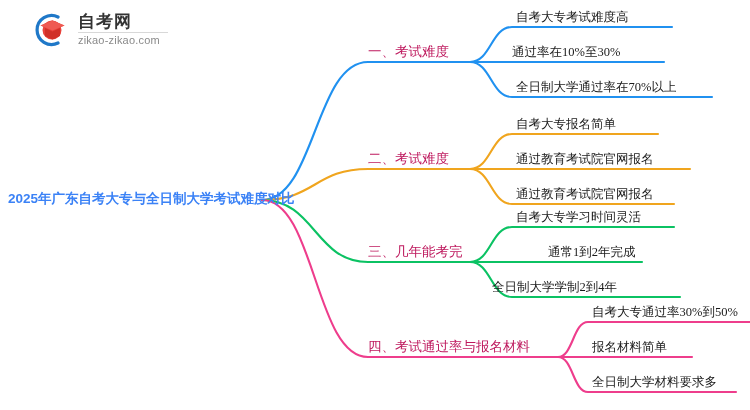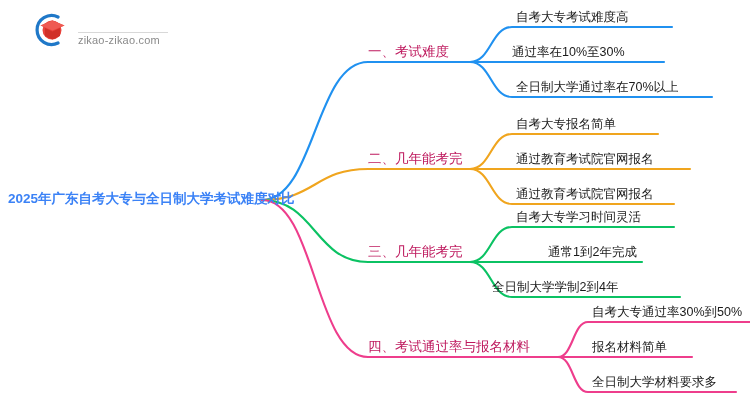--- a/index.html
+++ b/index.html
@@ -90,34 +90,36 @@
   }
   .branch-label {
     font-size: 13.5px;
     color: #be185d;
     font-weight: normal;
   }
   .leaf-label {
     font-size: 12.5px;
     color: #1a1a1a;
     font-weight: normal;
+    font-family: Liberation Serif, serif;
   }
 </style>
 </head>
 <body>
 
 <div id="logo">
   <svg id="logo-mark" viewBox="0 0 44 36">
     <path d="M30 5 A14.5 14.5 0 1 0 30 31" fill="none" stroke="#1f78c8" stroke-width="3.2" stroke-linecap="round"></path>
     <circle cx="24" cy="18" r="9.5" fill="#e8413a"></circle>
     <path d="M12.5 13.5 L24.5 8.5 L36.5 13.5 L24.5 18.5 Z" fill="#e8413a"></path>
     <path d="M17 16 L17 24 L24.5 27.5 L32 24 L32 16 L24.5 19.5 Z" fill="#d13028"></path>
     <path d="M12.5 13.5 L24.5 8.5 L36.5 13.5 L24.5 18.5 Z" fill="#ef5a52"></path>
   </svg>
   <div id="logo-text">
+    <div class="logo-cn">自考网</div>
     <div class="logo-rule"></div>
     <div class="logo-url">zikao-zikao.com</div>
   </div>
 </div>
 
 <svg id="wires" viewBox="0 0 750 410">
     <path d="M262 200 C315 200 315 62 368 62" fill="none" stroke="#2091f0" stroke-width="2.1" stroke-linecap="round"></path>
     <path d="M368 62 L448 62" fill="none" stroke="#2091f0" stroke-width="2.1" stroke-linecap="round"></path>
     <path d="M448 62 L470 62 C491 62 491 27 512 27 L672 27" fill="none" stroke="#2091f0" stroke-width="2.1" stroke-linecap="round"></path>
     <path d="M448 62 L664 62" fill="none" stroke="#2091f0" stroke-width="2.1" stroke-linecap="round"></path>
@@ -138,21 +140,21 @@
     <path d="M540 357 L692 357" fill="none" stroke="#ee3d8c" stroke-width="2.1" stroke-linecap="round"></path>
     <path d="M540 357 L558 357 C573 357 573 392 588 392 L736 392" fill="none" stroke="#ee3d8c" stroke-width="2.1" stroke-linecap="round"></path>
   </svg>
 
 <div class="node" id="root-title">2025年广东自考大专与全日制大学考试难度对比</div>
 <div id="labels">
     <div class="node branch-label" style="left: 368px; top: 45px;">一、考试难度</div>
     <div class="node leaf-label" style="left: 516px; top: 11px;">自考大专考试难度高</div>
     <div class="node leaf-label" style="left: 512px; top: 46px;">通过率在10%至30%</div>
     <div class="node leaf-label" style="left: 516px; top: 81px;">全日制大学通过率在70%以上</div>
-    <div class="node branch-label" style="left: 368px; top: 152px;">二、几年能考完</div>
+    <div class="node branch-label" style="left: 368px; top: 152px;">二、考试难度</div>
     <div class="node leaf-label" style="left: 516px; top: 118px;">自考大专报名简单</div>
     <div class="node leaf-label" style="left: 516px; top: 153px;">通过教育考试院官网报名</div>
     <div class="node leaf-label" style="left: 516px; top: 188px;">通过教育考试院官网报名</div>
     <div class="node branch-label" style="left: 368px; top: 245px;">三、几年能考完</div>
     <div class="node leaf-label" style="left: 516px; top: 211px;">自考大专学习时间灵活</div>
     <div class="node leaf-label" style="left: 548px; top: 246px;">通常1到2年完成</div>
     <div class="node leaf-label" style="left: 492px; top: 281px;">全日制大学学制2到4年</div>
     <div class="node branch-label" style="left: 368px; top: 340px;">四、考试通过率与报名材料</div>
     <div class="node leaf-label" style="left: 592px; top: 306px;">自考大专通过率30%到50%</div>
     <div class="node leaf-label" style="left: 592px; top: 341px;">报名材料简单</div>

